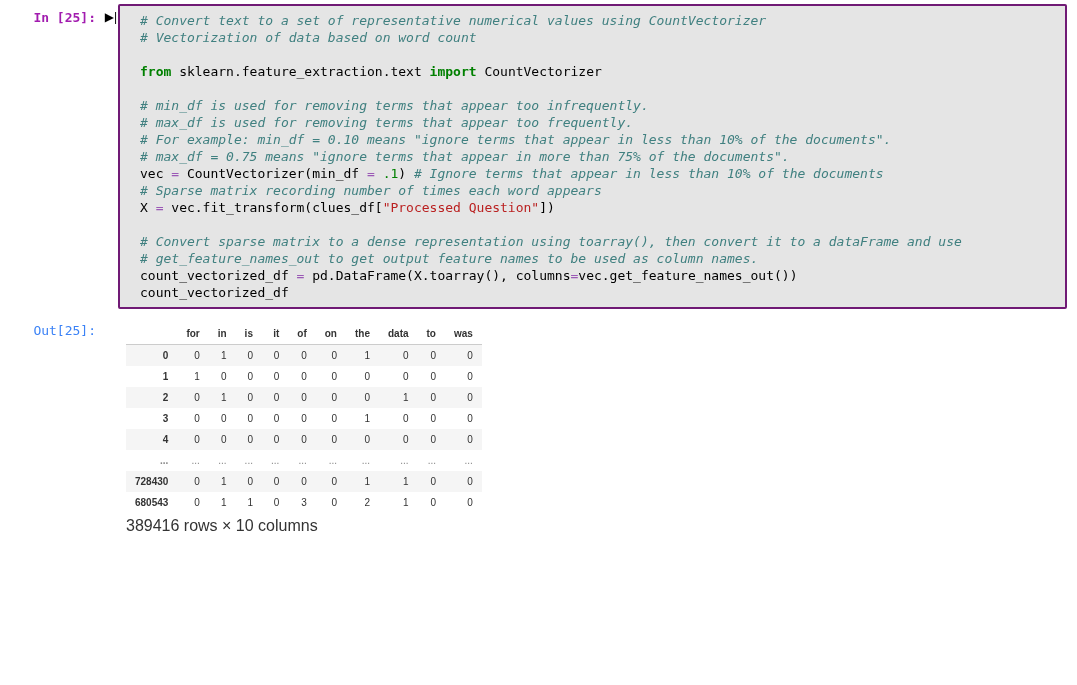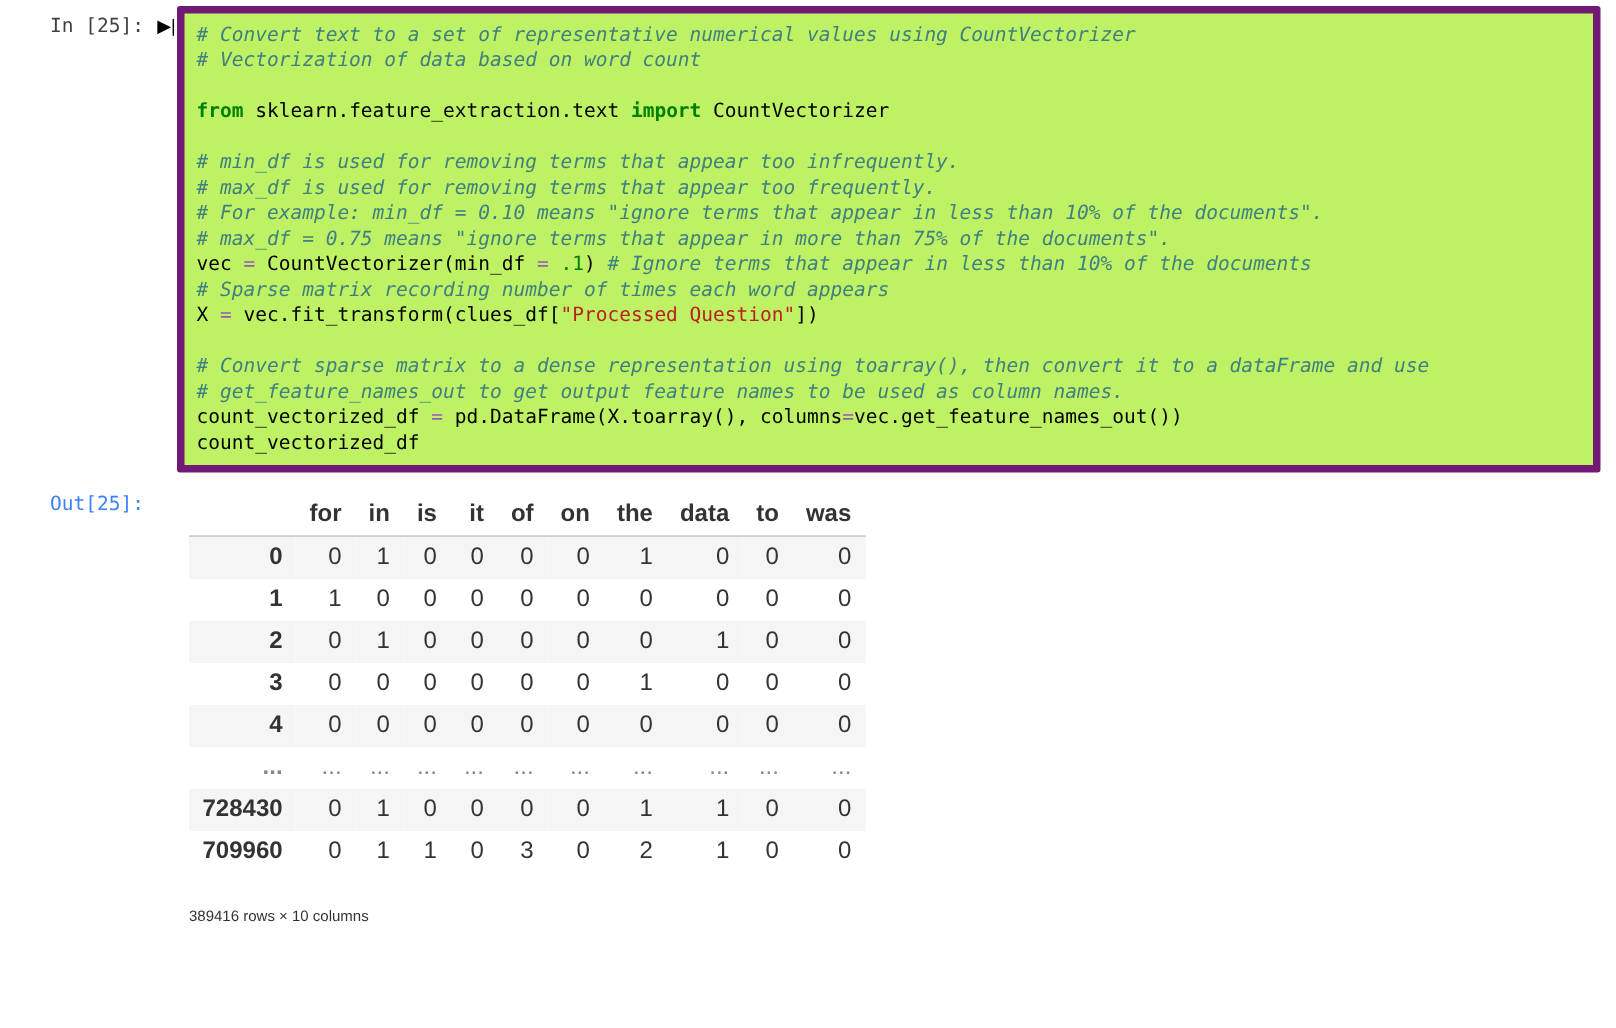--- a/index.html
+++ b/index.html
@@ -15,35 +15,35 @@
     align-items: flex-start;
   }
   .prompt {
     width: 86px;
     min-width: 86px;
     text-align: right;
     padding: 6px 8px 0 0;
     font-family: monospace;
     font-size: 13px;
   }
-  .in-prompt { color: #404040; font-weight: normal; }
+  .in-prompt { color: #a21caf; font-weight: bold; }
   .out-prompt { color: #3b82f6; }
   .run-icon {
     width: 14px;
     padding-top: 6px;
     text-align: center;
     color: #000;
     font-size: 12px;
   }
   .input-area {
     flex: 1;
-    border: 5px solid #701a75;
-    background: #bef264;
+    border: 2px solid #701a75;
+    background: #e5e5e5;
     border-radius: 2px;
-    padding: 6px 8px;
+    padding: 6px 20px;
     overflow-x: auto;
   }
   pre.code {
     margin: 0;
     font-family: "DejaVu Sans Mono", Menlo, Consolas, monospace;
     font-size: 13px;
     line-height: 17px;
     font-style: italic;
     white-space: pre;
   }
@@ -52,41 +52,41 @@
   .nm { color: #000; font-style: normal; }
   .op { color: #9b59b6; font-style: normal; } 
   .num { color: #008000; font-style: normal; }
   .str { color: #ba2121; font-style: normal; } 
   .output-area {
     flex: 1;
     padding: 6px 0 0 8px;
   }
   table.df {
     border-collapse: collapse;
-    font-size: 16px;
+    font-size: 10px;
     color: #333;
   }
   table.df th, table.df td {
     padding: 5px 9px;
     text-align: right;
     border: none;
   }
   table.df thead th {
     font-weight: bold;
     border-bottom: 1px solid #ccc;
   }
   table.df tbody th {
     font-weight: bold;
   }
   table.df tbody tr:nth-child(odd) { background: #f5f5f5; }
   table.df tbody tr:nth-child(even) { background: #fff; }
   .df-caption {
-    font-size: 10px;
+    font-size: 16px;
     color: #333;
-    margin-top: 24px;
+    margin-top: 4px;
   }
   .ellipsis-row td, .ellipsis-row th { color: #888; }
 </style>
 </head>
 <body>
 
 <div class="cell">
   <div class="prompt in-prompt">In [25]:</div>
   <div class="run-icon">▶|</div>
   <div class="input-area">
@@ -216,21 +216,21 @@
             <td>0</td>
             <td>0</td>
             <td>0</td>
             <td>0</td>
             <td>1</td>
             <td>1</td>
             <td>0</td>
             <td>0</td>
           </tr>
           <tr>
-            <th>709960</th>
+            <th>680543</th>
             <td>0</td>
             <td>1</td>
             <td>1</td>
             <td>0</td>
             <td>3</td>
             <td>0</td>
             <td>2</td>
             <td>1</td>
             <td>0</td>
             <td>0</td>

